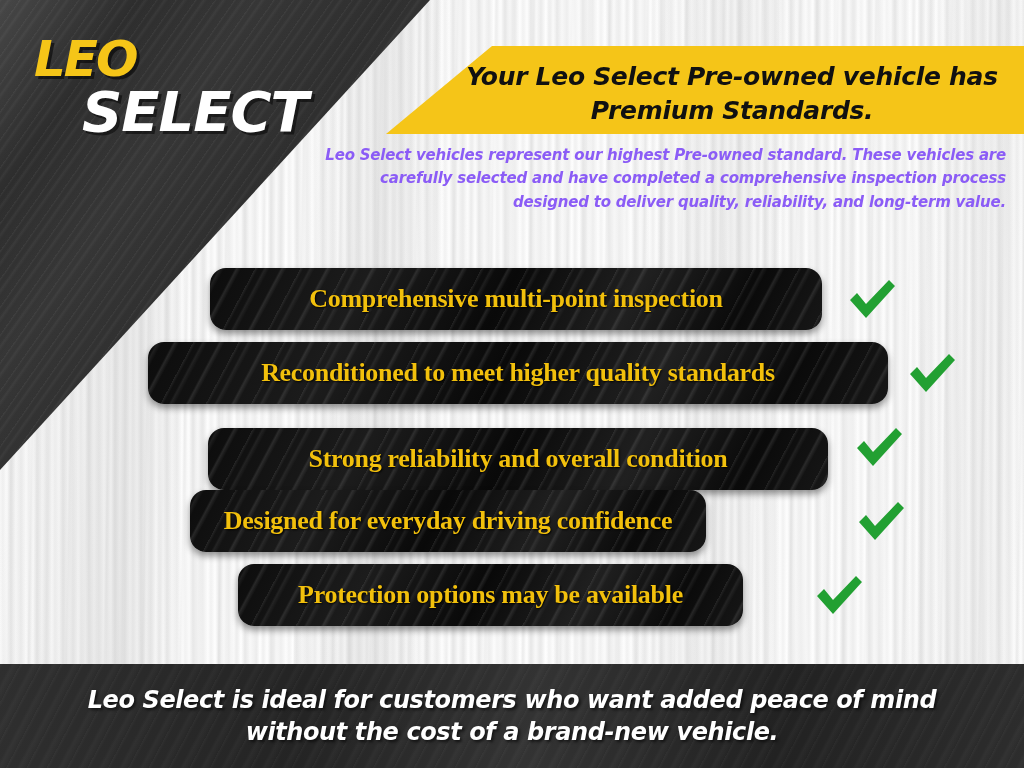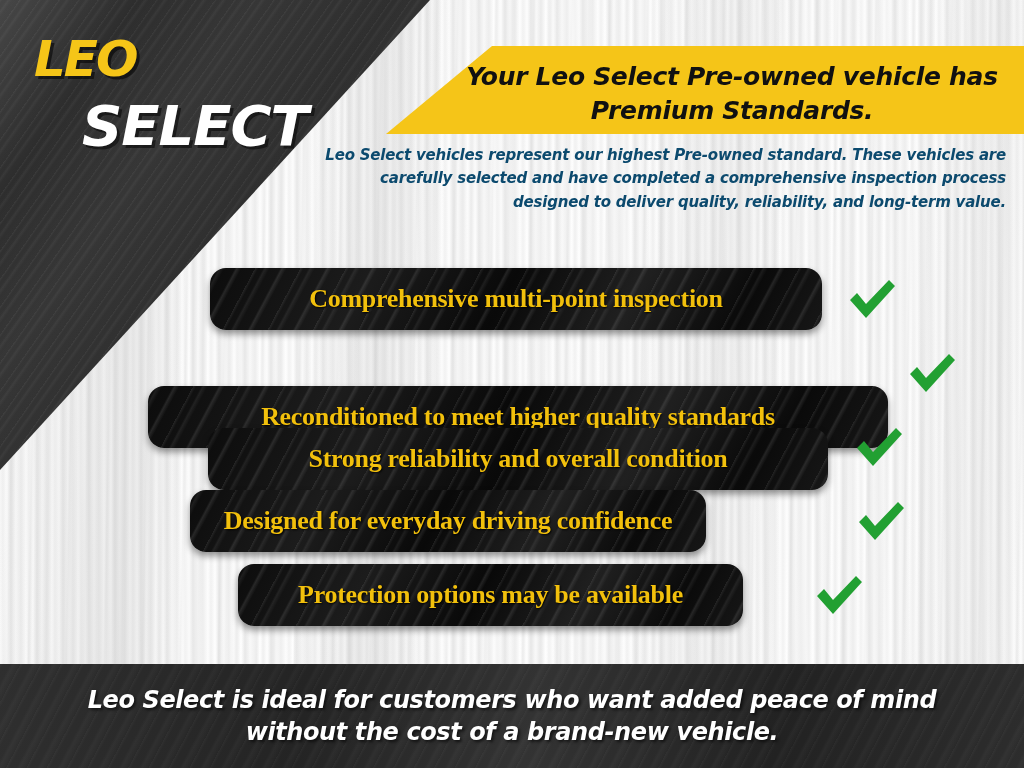--- a/index.html
+++ b/index.html
@@ -131,21 +131,21 @@
   }
   .logo-select {
     font-family: "DejaVu Sans", sans-serif;
     font-size: 56px;
     font-weight: bold;
     font-style: italic;
     letter-spacing: -1px;
     color: #ffffff;
     line-height: 0.95;
     margin-left: 48px;
-    margin-top: 18px;
+    margin-top: 4px;
     text-shadow: 3px 3px 0 rgba(0,0,0,0.5);
   }
 
   
   .headline-banner {
     position: absolute;
     left: 386px;
     top: 46px;
     width: 638px;
     height: 96px;
@@ -173,21 +173,21 @@
   .intro {
     position: absolute;
     left: 306px;
     top: 144px;
     width: 700px;
     text-align: right;
     font-family: "DejaVu Sans", sans-serif;
     font-size: 15px;
     font-weight: bold;
     font-style: italic;
-    color: #0c4a6e;
+    color: #8b5cf6;
     line-height: 1.55;
     letter-spacing: -0.2px;
     z-index: 5;
   }
 
   
   .features {
     position: absolute;
     left: 0;
     top: 268px;
@@ -301,21 +301,21 @@
         <span class="pill-label">Comprehensive multi-point inspection</span>
       </div>
       <div class="check" style="left:845px;">
         <svg viewBox="0 0 54 52">
             <path d="M5 26 L12 19 L21 30 L44 6 L50 12 L21 44 Z" fill="#22a032"></path>
           </svg>
       </div>
     </div>
 
     <div class="feature-row">
-      <div class="pill" style="left:148px;width:740px;margin-top:44px;">
+      <div class="pill" style="left:148px;width:740px;">
         <span class="pill-label">Reconditioned to meet higher quality standards</span>
       </div>
       <div class="check" style="left:905px;">
         <svg viewBox="0 0 54 52">
             <path d="M5 26 L12 19 L21 30 L44 6 L50 12 L21 44 Z" fill="#22a032"></path>
           </svg>
       </div>
     </div>
 
     <div class="feature-row">

